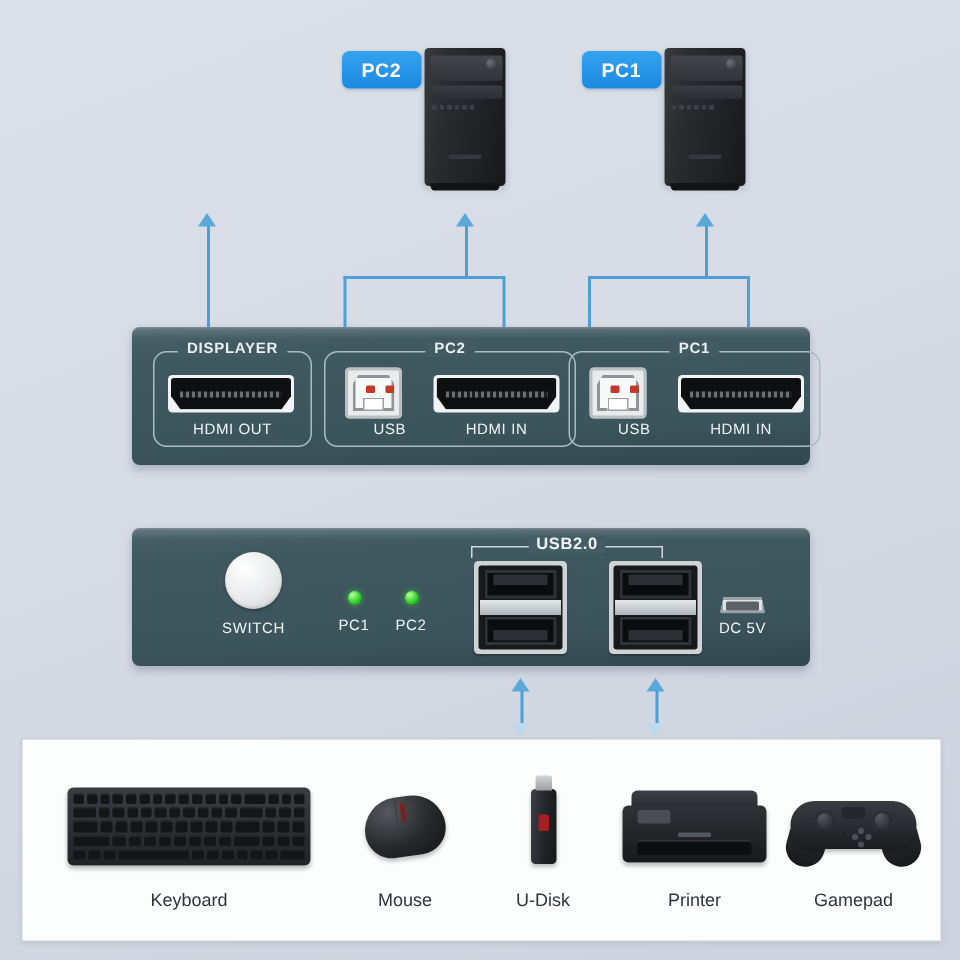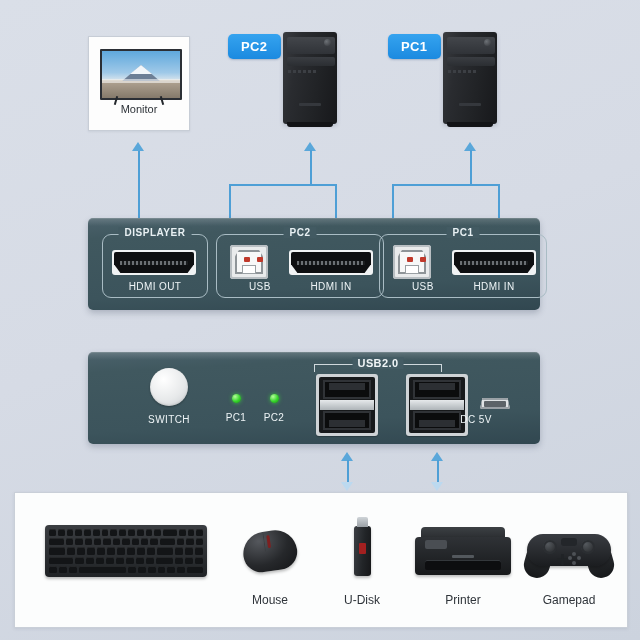--- a/index.html
+++ b/index.html
@@ -196,33 +196,20 @@
   .gp-btns i:nth-child(1){left:4px;top:0;} .gp-btns i:nth-child(2){left:0;top:4px;}
   .gp-btns i:nth-child(3){right:0;top:4px;} .gp-btns i:nth-child(4){left:4px;bottom:0;}
   .gp-center{position:absolute;left:50%;top:10px;transform:translateX(-50%);width:16px;height:8px;
     border-radius:3px;background:#23262a;}
 </style>
 </head>
 <body>
 
 <div class="stage">
 
-  <div class="abs monitor-card">
-    <div class="monitor-screen">
-      <div class="sky"></div>
-      <div class="mtn2"></div>
-      <div class="mtn"></div>
-      <div class="snow"></div>
-      <div class="ground"></div>
-      <div class="townline"></div>
-    </div>
-    <div class="mon-stand l"></div>
-    <div class="mon-stand r"></div>
-    <div class="monitor-label">Monitor</div>
-  </div>
 
   <div class="abs" style="left:228px;top:34px;">
     <div class="bubble" style="position:relative;">PC2</div>
     <div class="tail"></div>
   </div>
   <div class="abs tower" style="left:283px;top:32px;">
     <div class="top-bay"></div>
     <div class="bay2"></div>
     <div class="pwr"></div>
     <div class="vents"></div>
@@ -359,21 +346,21 @@
             </div>
         </div>
       </div>
     </div>
 
     <div class="abs" style="left:392px;top:46px;">
       <div class="microusb">
           <div class="microusb-in"></div>
         </div>
     </div>
-    <div class="port-label" style="left:388px;top:62px;">DC 5V</div>
+    <div class="port-label" style="left:407px;top:62px;">DC 5V</div>
   </div>
 
   <div class="abs arr up" style="left:341px;top:452px;"></div>
   <div class="abs ln v" style="left:347px;top:460px;height:24px;"></div>
   <div class="abs arr hollow-down" style="left:341px;top:482px;"></div>
 
   <div class="abs arr up" style="left:431px;top:452px;"></div>
   <div class="abs ln v" style="left:437px;top:460px;height:24px;"></div>
   <div class="abs arr hollow-down" style="left:431px;top:482px;"></div>
 
@@ -459,20 +446,21 @@
                 <span class="kb-key"></span>
                 <span class="kb-key"></span>
                 <span class="kb-key"></span>
                 <span class="kb-key"></span>
                 <span class="kb-key"></span>
                 <span class="kb-key w2"></span>
             </div>
           </div>
         </div>
       </div>
+      <div class="cap">Keyboard</div>
     </div>
 
     <div class="periph" style="left:292px;top:22px;width:110px;">
       <div class="art">
         <div class="udisk">
           <div class="conn"></div>
           <div class="stripe"></div>
         </div>
       </div>
       <div class="cap">U-Disk</div>

